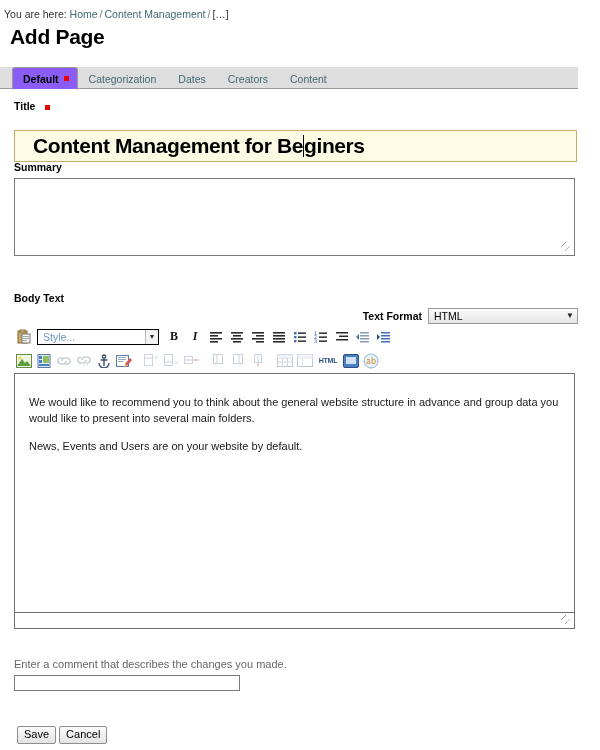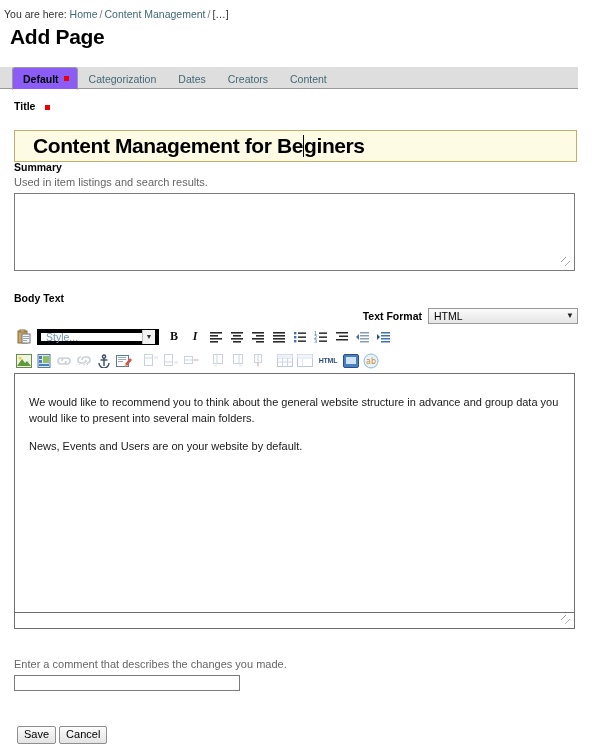--- a/index.html
+++ b/index.html
@@ -218,21 +218,21 @@
     justify-content: center;
     font-size: 12px;
     color: #111;
     cursor: pointer;
   }
   .tb-btn.sep { width: 7px; cursor: default; }
   .style-select {
     width: 122px;
     height: 16px;
     background: #ffffff;
-    border: 4px solid #000000;
+    border: 1px solid #000000;
     box-sizing: border-box;
     display: flex;
     align-items: center;
     justify-content: space-between;
     font-size: 10.5px;
     color: #6b93c0;
     padding: 0 0 0 5px;
     margin-right: 4px;
     margin-left: 2px;
   }
@@ -345,21 +345,20 @@
   </div>
   <div class="title-input">
     <span class="title-text">Content Management for Be</span>
       <span class="caret"></span>
       <span class="title-text">giners</span>
   </div>
 </div>
 
 <div class="summary-wrap">
   <div class="field-label">Summary</div>
-  <div class="field-help summary-help">Used in item listings and search results.</div>
   <div class="summary-box">
     <span></span>
     <span class="resize-grip"></span>
   </div>
 </div>
 
 <div class="field-label bodytext-label">Body Text</div>
 
 <div class="text-format-row">
   <span class="text-format-label">Text Format</span>

